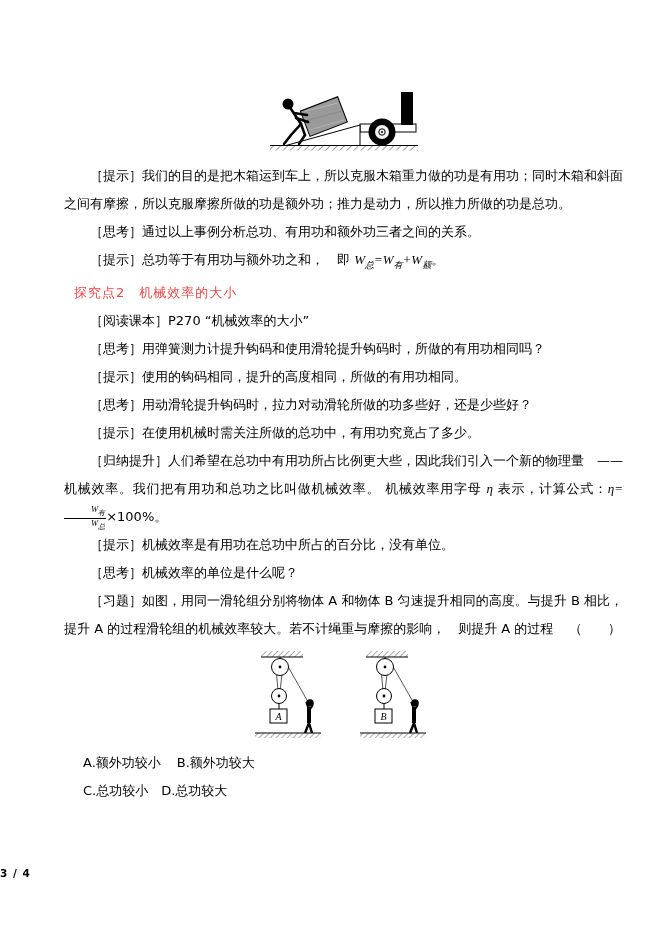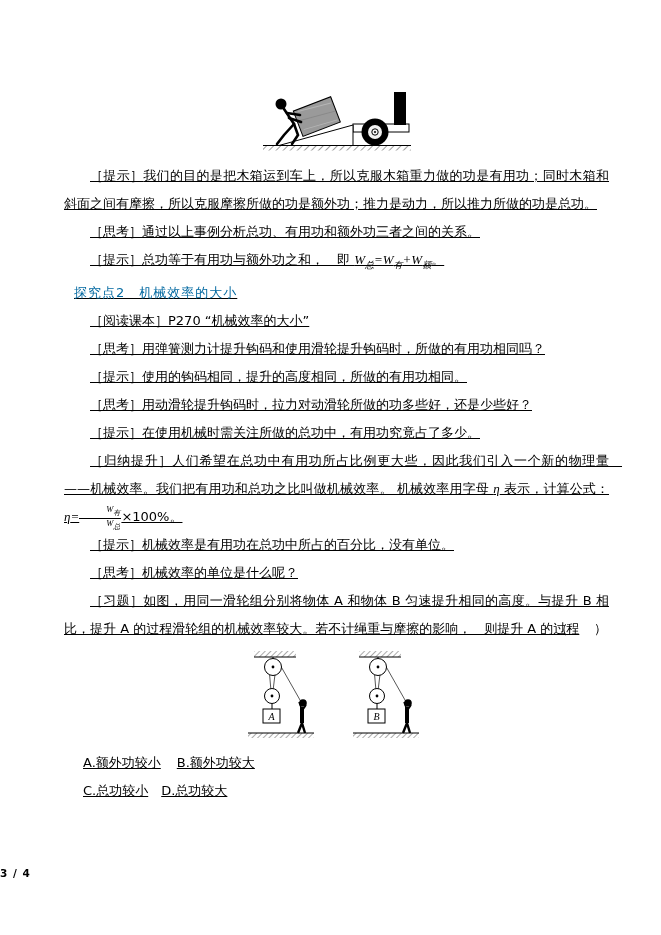--- a/index.html
+++ b/index.html
@@ -6,21 +6,21 @@
   .page{
     position:relative;
     width:661px;height:935px;
     margin:0 auto;
     background:#ffffff;
     font-family:"DejaVu Sans",sans-serif;
     font-size:13px;
     color:#000000;
     overflow:hidden;
   }
-  .content{padding:0 52px 0 64px;text-decoration:underline;}
+  .content{padding:0 38px 0 64px;}
   .fig-top{width:160px;height:70px;margin:84px auto 8px auto;}
   .fig-pulley{width:230px;height:100px;margin:4px auto 2px auto;}
   p.para{margin:0;line-height:28px;text-indent:26px;text-align:justify;}
   h3.heading{margin:0;font-weight:normal;font-size:13px;line-height:28px;text-indent:10px;letter-spacing:1px;}
   .var{font-family:"Liberation Serif",serif;font-style:italic;}
   .var sub, sub.var{font-size:9px;font-family:"Liberation Serif",serif;}
   .frac{display:inline-block;vertical-align:-5px;text-align:center;font-size:8.5px;line-height:1.1;font-family:"Liberation Serif",serif;font-style:italic;}
   .frac .num{display:block;border-bottom:1px solid #000;padding:0 1px;text-align:center;}
   .frac .den{display:block;padding:0 1px;}
   .para-exercise{position:relative;}
@@ -75,21 +75,21 @@
         </g>
       </svg>
     </div>
 
     <p class="para"><span>［提示］</span><span>我们的目的是把木箱运到车上，所以克服木箱重力做的功是有用功；同时木箱和斜面之间有摩擦，所以克服摩擦所做的功是额外功；推力是动力，所以推力所做的功是总功。</span></p>
 
     <p class="para"><span>［思考］</span><span>通过以上事例分析总功、有用功和额外功三者之间的关系。</span></p>
 
     <p class="para"><span>［提示］</span><span>总功等于有用功与额外功之和，　即 </span><span class="var"><span>W</span><sub>总</sub><span>=W</span><sub>有</sub><span>+W</span><sub>额</sub></span><span>。</span></p>
 
-    <h3 class="heading" style="color:#0369a1;">探究点2　机械效率的大小</h3>
+    <h3 class="heading" style="color:#ef4444;">探究点2　机械效率的大小</h3>
 
     <p class="para"><span>［阅读课本］</span><span>P270 “机械效率的大小”</span></p>
 
     <p class="para"><span>［思考］</span><span>用弹簧测力计提升钩码和使用滑轮提升钩码时，所做的有用功相同吗？</span></p>
 
     <p class="para"><span>［提示］</span><span>使用的钩码相同，提升的高度相同，所做的有用功相同。</span></p>
 
     <p class="para"><span>［思考］</span><span>用动滑轮提升钩码时，拉力对动滑轮所做的功多些好，还是少些好？</span></p>
 
 

